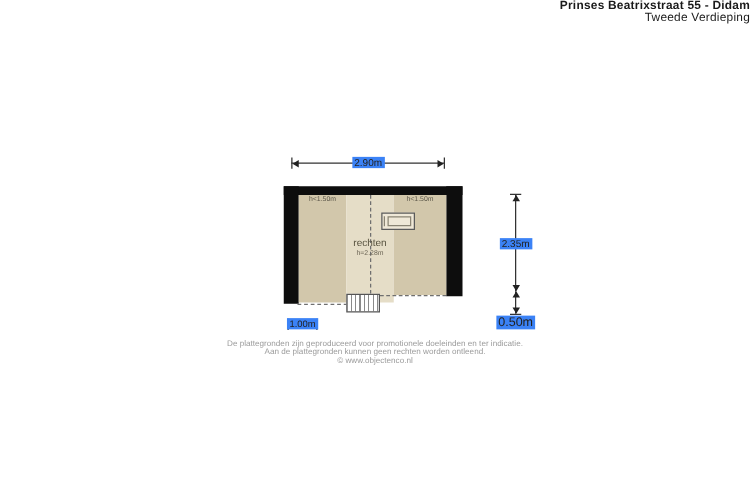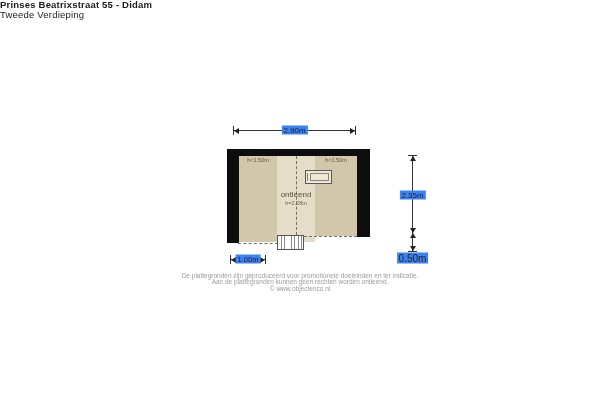--- a/index.html
+++ b/index.html
@@ -4,21 +4,21 @@
 <style>
   html,body{margin:0;padding:0;background:#fff;}
   .canvas{
     position:relative;width:600px;height:400px;background:#ffffff;
     font-family:"Liberation Sans","DejaVu Sans",sans-serif;color:#1a1a1a;
     overflow:hidden;
   }
   .abs{position:absolute;}
 
   
-  .title-block{left:0;top:104;width:600px;text-align:left;}
+  .title-block{left:0;top:104;width:600px;text-align:right;}
   .title-line1{font-size:9.5px;font-weight:bold;line-height:10px;letter-spacing:.2px;}
   .title-line2{font-size:9.5px;font-weight:normal;line-height:10px;letter-spacing:.2px;}
 
   
   .wall{background:#0d0d0d;}
   .wall-top{left:227px;top:149px;width:143px;height:7px;}
   .wall-left{left:227px;top:149px;width:12px;height:94px;}
   .wall-right{left:357px;top:149px;width:13px;height:88px;}
   .zone-low{background:#d2c7ab;}
   .zone-left{left:239px;top:156px;width:38px;height:86px;}
@@ -50,21 +50,21 @@
   .tick-h{position:absolute;height:1px;background:#333;}
   .arrL{position:absolute;width:0;height:0;border:3px solid transparent;border-left:none;border-right:5px solid #222;}
   .arrR{position:absolute;width:0;height:0;border:3px solid transparent;border-right:none;border-left:5px solid #222;}
   .arrU{position:absolute;width:0;height:0;border:3px solid transparent;border-top:none;border-bottom:5px solid #222;}
   .arrD{position:absolute;width:0;height:0;border:3px solid transparent;border-bottom:none;border-top:5px solid #222;}
 
   .dim-top{left:233px;top:126px;width:123px;height:9px;}
   .dim-right-main{left:408px;top:156px;width:9px;height:77px;}
   .dim-right-small{left:408px;top:233px;width:9px;height:18px;}
   .dim-right-small .dim-label{font-size:10px;margin-top:16px;}
-  .dim-bottom{left:230px;top:255px;width:36px;height:9px;}
+  .dim-bottom{left:230px;top:255px;width:24px;height:9px;}
   .dim-bottom .dim-label{font-size:7.5px;}
 
   
   .room-label{left:277px;top:191px;width:38px;text-align:center;font-size:8px;color:#57523f;line-height:8px;}
   .room-height{left:277px;top:200px;width:38px;text-align:center;font-size:5.5px;color:#6b6555;line-height:6px;}
 
   
   .footer{left:0;top:273px;width:600px;text-align:center;color:#9b9b9b;font-size:6.5px;line-height:6.4px;}
 </style>
 </head>
@@ -101,21 +101,21 @@
   <div class="abs dash-v ridge-line"></div>
 
   <div class="abs dash-h open-edge-left"></div>
   <div class="abs dash-h open-edge-right"></div>
 
   <div class="abs roof-window">
     <div class="roof-window-hinge"></div>
     <div class="roof-window-inner"></div>
   </div>
 
-  <div class="abs room-label">ontleend</div>
+  <div class="abs room-label">rechten</div>
   <div class="abs room-height">h=2.28m</div>
 
   <div class="abs staircase"></div>
 
   <div class="abs dim-right-main">
     <div class="dim-line-v" style="left:4px;top:0;bottom:0;"></div>
     <div class="tick-h" style="left:0;top:-1px;width:9px;"></div>
     <div class="arrU" style="left:1.5px;top:0;"></div>
     <div class="arrD" style="left:1.5px;bottom:0;"></div>
     <div class="dim-label" style="left:50%;top:50%;transform:translate(-50%,-50%);">2.35m</div>

